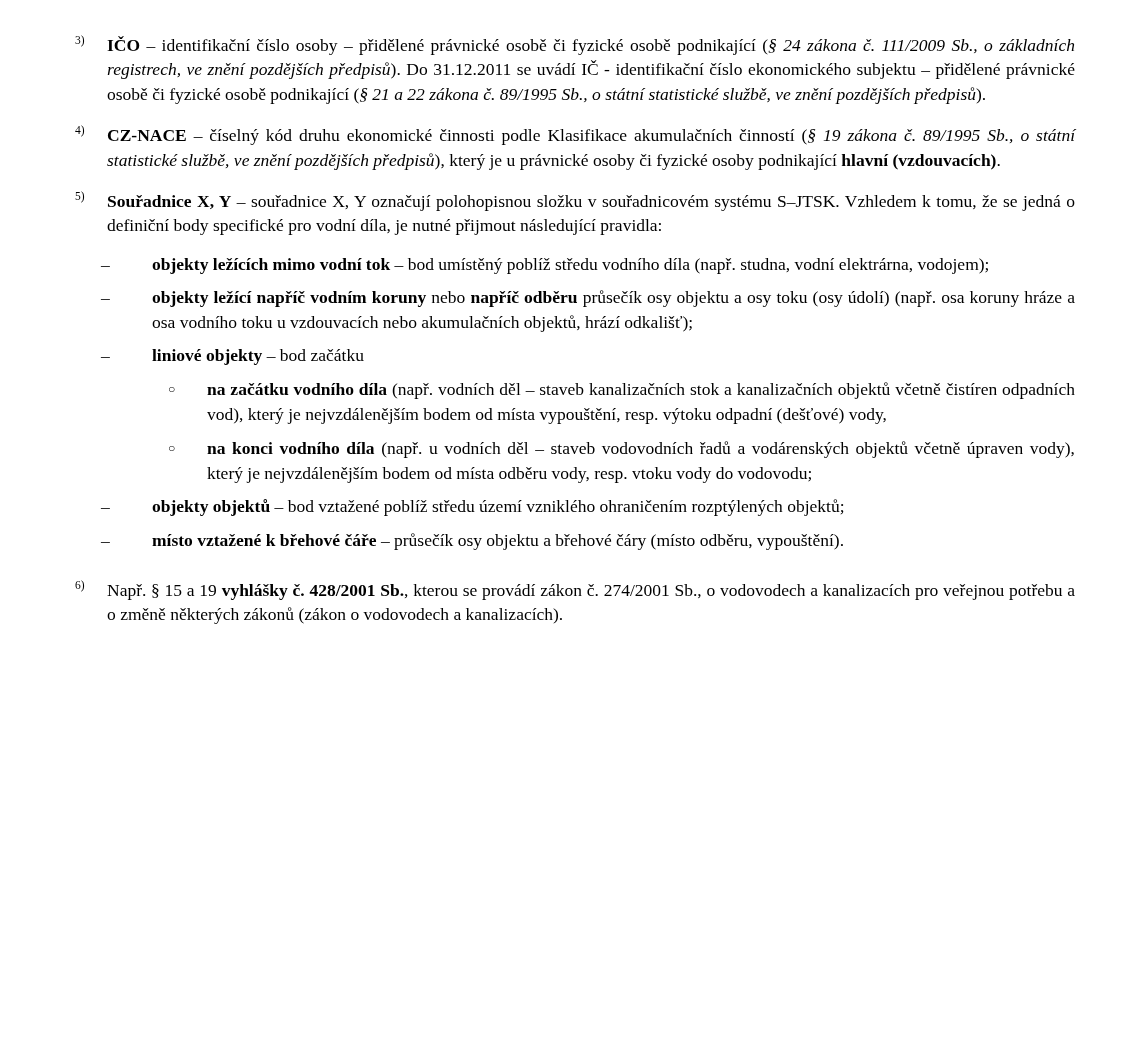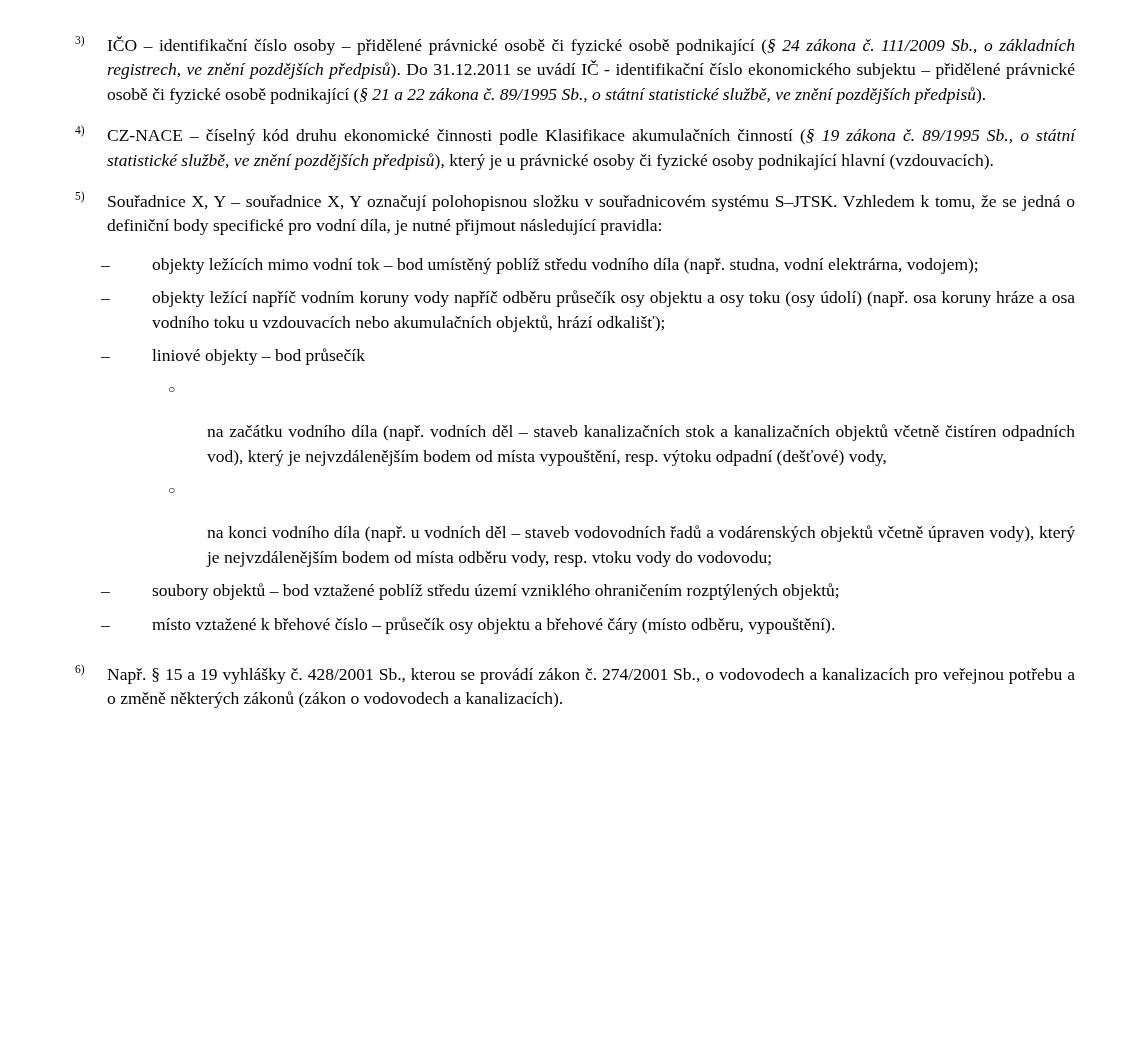--- a/index.html
+++ b/index.html
@@ -31,21 +31,21 @@
     flex: 0 0 32px;
     font-size: 11.5px;
     line-height: 24.4px;
     position: relative;
     top: -5px;
   }
   .fn-body {
     flex: 1;
     text-align: justify;
   }
-  .b { font-weight: normal; }
+  .b { font-weight: bold; }
   .i { font-style: italic; }
   .bullet-list {
     margin-top: 14px;
   }
   .bullet-item {
     display: flex;
     margin-bottom: 9px;
   }
   .bullet-glyph {
     flex: 0 0 51px;
@@ -62,21 +62,20 @@
   .sub-glyph {
     flex: 0 0 55px;
     box-sizing: border-box;
     padding-left: 16px;
     font-size: 12px;
     line-height: 24.4px;
   }
   .sub-body {
     flex: 1;
     text-align: justify;
-    margin-top: 42px;
   }
 </style>
 </head>
 <body>
 
 <div class="page">
   <div id="footnotes">
       <div class="footnote">
         <span class="fn-marker">3)</span>
         <div class="fn-body"><span class="b">IČO</span><span> – identifikační číslo osoby – přidělené právnické osobě či fyzické osobě podnikající (</span><span class=" i">§ 24 zákona č. 111/2009 Sb., o základních registrech, ve znění pozdějších předpisů</span><span>). Do 31.12.2011 se uvádí IČ - identifikační číslo ekonomického subjektu – přidělené právnické osobě či fyzické osobě podnikající (</span><span class=" i">§ 21 a 22 zákona č. 89/1995 Sb., o státní statistické službě, ve znění pozdějších předpisů</span><span>).</span></div>
@@ -87,39 +86,39 @@
       </div>
       <div class="footnote">
         <span class="fn-marker">5)</span>
         <div class="fn-body"><span class="b">Souřadnice X, Y</span><span> – souřadnice X, Y označují polohopisnou složku v souřadnicovém systému S–JTSK. Vzhledem k tomu, že se jedná o definiční body specifické pro vodní díla, je nutné přijmout následující pravidla:</span><div class="bullet-list">
             <div class="bullet-item">
               <span class="bullet-glyph">–</span>
               <div class="bullet-body"><span class="b">objekty ležících mimo vodní tok</span><span> – bod umístěný poblíž středu vodního díla (např. studna, vodní elektrárna, vodojem);</span></div>
             </div>
             <div class="bullet-item">
               <span class="bullet-glyph">–</span>
-              <div class="bullet-body"><span class="b">objekty ležící napříč vodním koruny</span><span> vody </span><span class="b">napříč odběru</span><span> průsečík osy objektu a osy toku (osy údolí) (např. osa koruny hráze a osa vodního toku u vzdouvacích nebo akumulačních objektů, hrází odkališť);</span></div>
+              <div class="bullet-body"><span class="b">objekty ležící napříč vodním koruny</span><span> nebo </span><span class="b">napříč odběru</span><span> průsečík osy objektu a osy toku (osy údolí) (např. osa koruny hráze a osa vodního toku u vzdouvacích nebo akumulačních objektů, hrází odkališť);</span></div>
             </div>
             <div class="bullet-item">
               <span class="bullet-glyph">–</span>
-              <div class="bullet-body"><span class="b">liniové objekty</span><span> – bod průsečík</span><div class="sub-item">
+              <div class="bullet-body"><span class="b">liniové objekty</span><span> – bod začátku</span><div class="sub-item">
                   <span class="sub-glyph">○</span>
                   <div class="sub-body"><span class="b">na začátku vodního díla</span><span> (např. vodních děl – staveb kanalizačních stok a kanalizačních objektů včetně čistíren odpadních vod), který je nejvzdálenějším bodem od místa vypouštění, resp. výtoku odpadní (dešťové) vody,</span></div>
                 </div><div class="sub-item">
                   <span class="sub-glyph">○</span>
                   <div class="sub-body"><span class="b">na konci vodního díla</span><span> (např. u vodních děl – staveb vodovodních řadů a vodárenských objektů včetně úpraven vody), který je nejvzdálenějším bodem od místa odběru vody, resp. vtoku vody do vodovodu;</span></div>
                 </div></div>
             </div>
             <div class="bullet-item">
               <span class="bullet-glyph">–</span>
-              <div class="bullet-body"><span class="b">soubory objektů</span><span> – bod vztažené poblíž středu území vzniklého ohraničením rozptýlených objektů;</span></div>
+              <div class="bullet-body"><span class="b">objekty objektů</span><span> – bod vztažené poblíž středu území vzniklého ohraničením rozptýlených objektů;</span></div>
             </div>
             <div class="bullet-item">
               <span class="bullet-glyph">–</span>
-              <div class="bullet-body"><span class="b">místo vztažené k břehové číslo</span><span> – průsečík osy objektu a břehové čáry (místo odběru, vypouštění).</span></div>
+              <div class="bullet-body"><span class="b">místo vztažené k břehové čáře</span><span> – průsečík osy objektu a břehové čáry (místo odběru, vypouštění).</span></div>
             </div>
           </div></div>
       </div>
       <div class="footnote">
         <span class="fn-marker">6)</span>
         <div class="fn-body"><span>Např. § 15 a 19 </span><span class="b">vyhlášky č. 428/2001 Sb.</span><span>, kterou se provádí zákon č. 274/2001 Sb., o vodovodech a kanalizacích pro veřejnou potřebu a o změně některých zákonů (zákon o vodovodech a kanalizacích).</span></div>
       </div>
     </div>
 </div>
 

